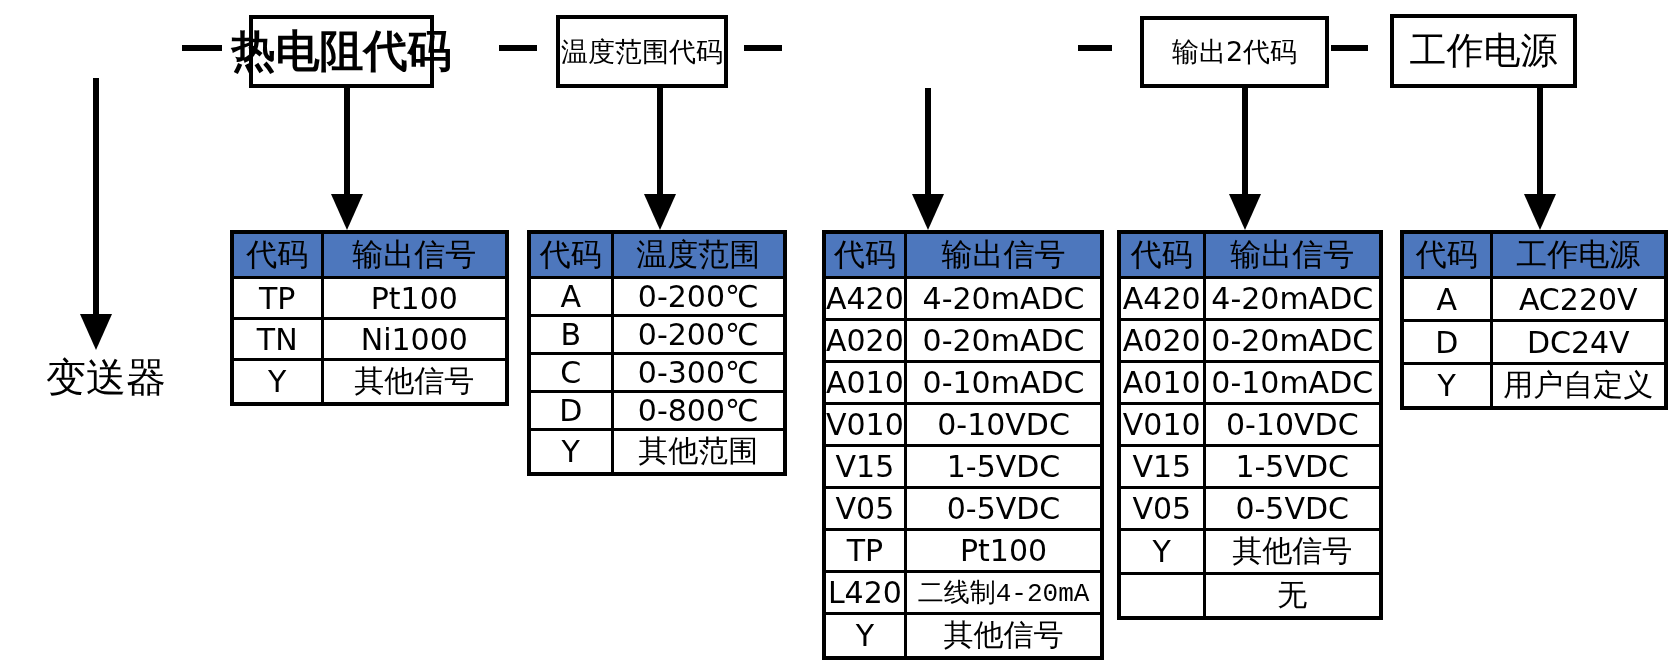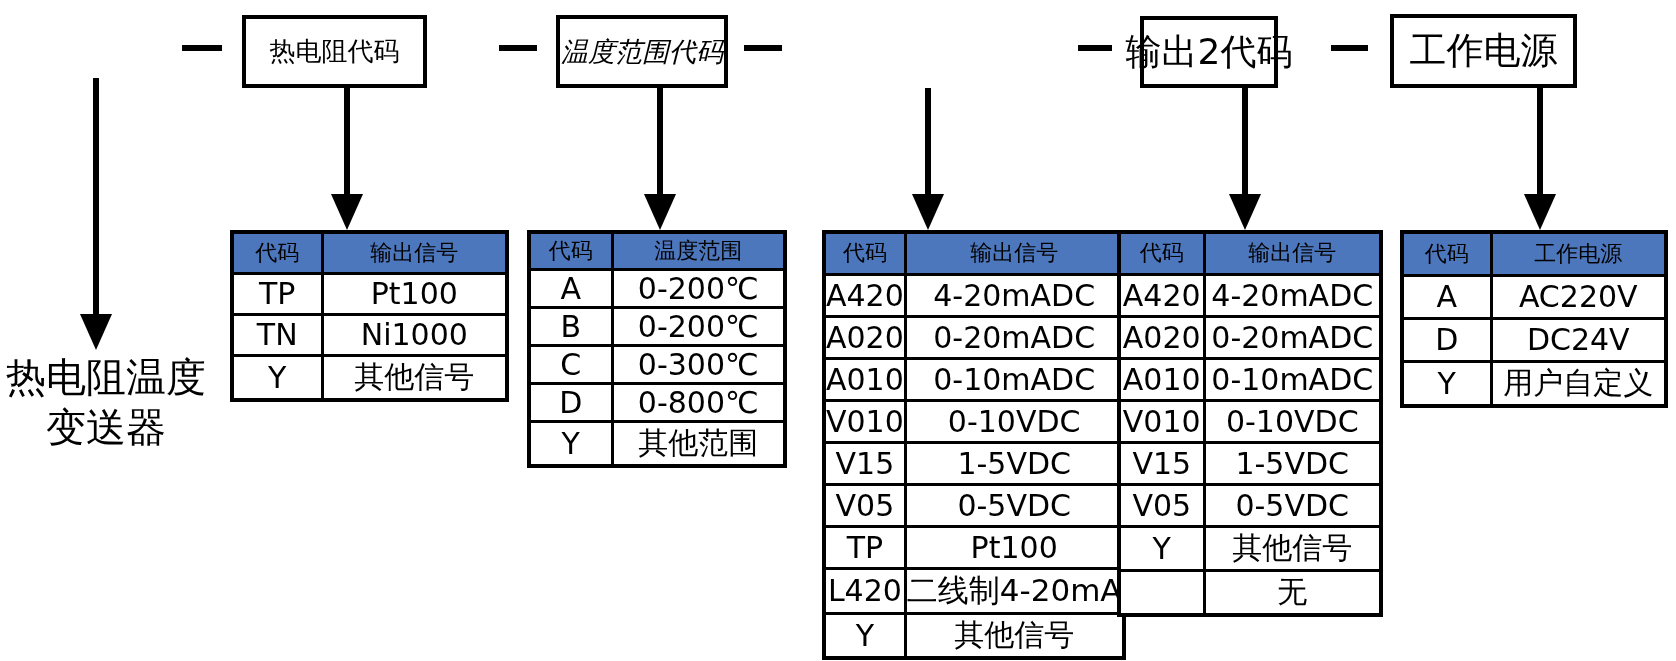--- a/index.html
+++ b/index.html
@@ -29,51 +29,50 @@
     font-size:40px; line-height:50px;
   }
   table.code {
     position:absolute; border-collapse:collapse; table-layout:fixed;
     background:#fff; border:4px solid var(--ink);
   }
   table.code th, table.code td {
     border:3px solid var(--ink); text-align:center; vertical-align:middle;
     padding:0; white-space:nowrap; overflow:hidden; font-size:30px; font-weight:normal;
   }
-  table.code th { background:var(--hdr); font-size:22px; }
+  table.code th { background:var(--hdr); font-size:31px; }
 </style>
 </head>
 <body>
 
 <div id="canvas">
 
 
   <div class="dash" style="left:182px; top:45px; width:40px;"></div>
   <div class="dash" style="left:499px; top:45px; width:38px;"></div>
   <div class="dash" style="left:744px; top:45px; width:38px;"></div>
   <div class="dash" style="left:1078px; top:45px; width:34px;"></div>
   <div class="dash" style="left:1331px; top:45px; width:37px;"></div>
 
-  <div class="tbox" style="left:242px; top:15px; width:185px; height:73px; font-size:26px;">
+  <div class="tbox" style="left:249px; top:15px; width:185px; height:73px; font-size:44px;font-weight:bold;">
     <span>热电阻代码</span>
   </div>
-  <div class="tbox" style="left:556px; top:15px; width:172px; height:73px; font-size:27px;font-style:italic;">
+  <div class="tbox" style="left:556px; top:15px; width:172px; height:73px; font-size:27px;">
     <span>温度范围代码</span>
   </div>
-  <div class="tbox" style="left:1140px; top:16px; width:138px; height:72px; font-size:36px;">
+  <div class="tbox" style="left:1140px; top:16px; width:189px; height:72px; font-size:27px;">
     <span>输出2代码</span>
   </div>
   <div class="tbox" style="left:1390px; top:14px; width:187px; height:74px; font-size:37px;">
     <span>工作电源</span>
   </div>
 
   <div class="vline" style="left:93px; top:78px; height:238px;"></div>
   <div class="ah" style="left:80px; top:314px;"></div>
   <div class="caption">
-    <div>热电阻温度</div>
     <div>变送器</div>
   </div>
 
   <div class="vline" style="left:344px; top:88px; height:110px;"></div>
   <div class="ah" style="left:331px; top:194px;"></div>
 
   <div class="vline" style="left:657px; top:88px; height:110px;"></div>
   <div class="ah" style="left:644px; top:194px;"></div>
 
   <div class="vline" style="left:925px; top:88px; height:110px;"></div>
@@ -182,21 +181,21 @@
         <tr style="height: 42px;">
           <td>V05</td>
           <td>0-5VDC</td>
         </tr>
         <tr style="height: 42px;">
           <td>TP</td>
           <td>Pt100</td>
         </tr>
         <tr style="height: 42px;">
           <td>L420</td>
-          <td style="font-size: 31px;">二线制4-20mA</td>
+          <td style="font-size: 26px; font-family: Liberation Mono, monospace;">二线制4-20mA</td>
         </tr>
         <tr style="height: 42px;">
           <td>Y</td>
           <td>其他信号</td>
         </tr>
       </tbody>
     </table>
 
   <table class="code" style="left:1117px; top:230px;">
       <colgroup>

